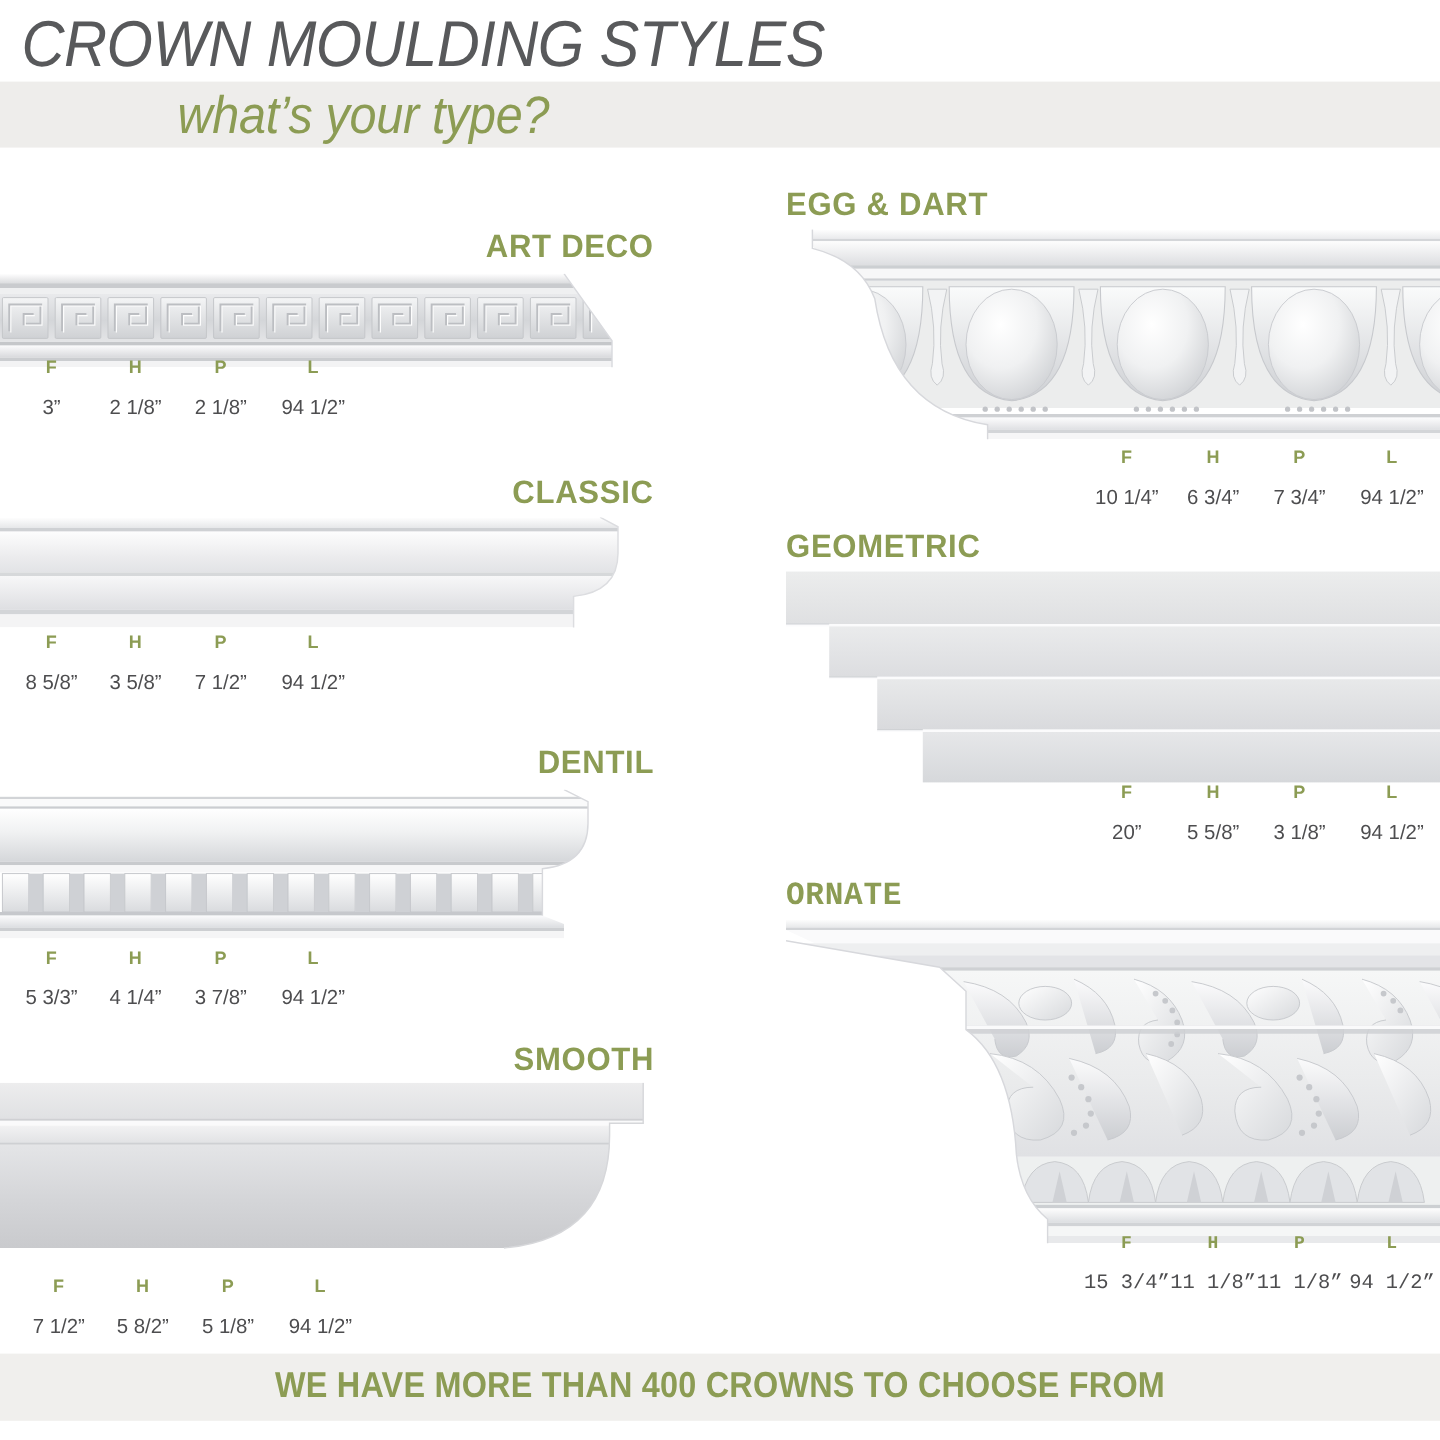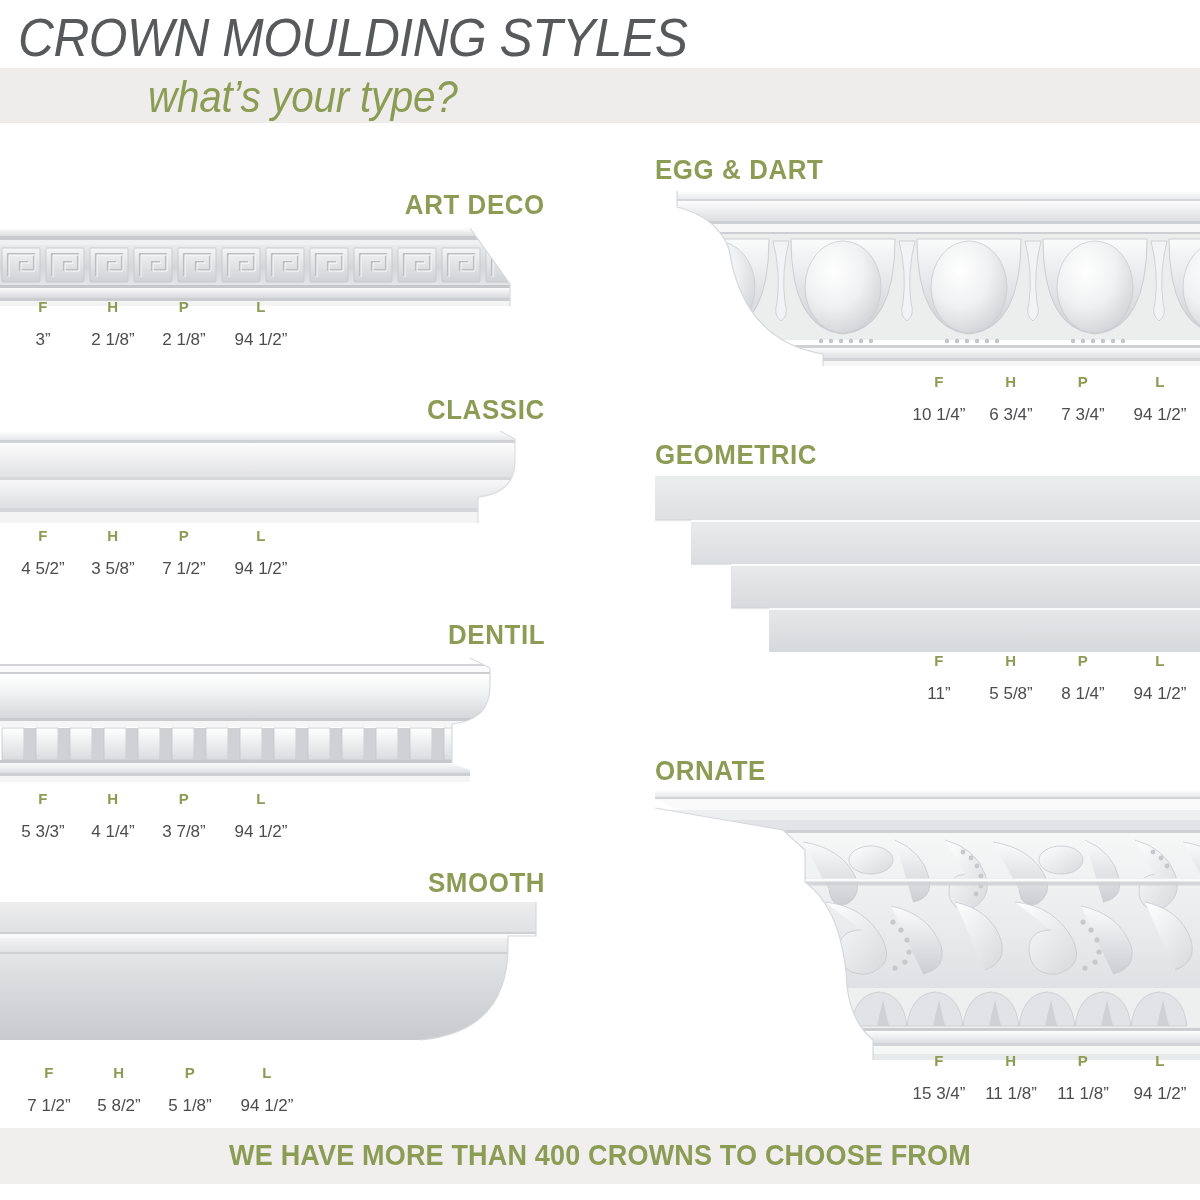--- a/index.html
+++ b/index.html
@@ -200,21 +200,21 @@
           <rect x="0" y="77" width="545" height="4" fill="#d3d5d8"></rect>
           <rect x="0" y="81" width="545" height="11" fill="#f4f4f5"></rect>
         </g>
         <path d="M500,0 L515,8 L515,30 Q515,62 478,66 L478,92" fill="none" stroke="#dcdde0" stroke-width="1.2"></path>
       </svg>
     </div>
 
     <div class="dims" style="left:8px;top:132px;">
       <div class="col" style="width:70px;">
         <span class="k">F</span>
-        <span class="v">4 5/2”</span>
+        <span class="v">8 5/8”</span>
       </div>
       <div class="col" style="width:70px;">
         <span class="k">H</span>
         <span class="v">3 5/8”</span>
       </div>
       <div class="col" style="width:72px;">
         <span class="k">P</span>
         <span class="v">7 1/2”</span>
       </div>
       <div class="col" style="width:82px;">
@@ -501,38 +501,38 @@
         <rect x="76" y="90" width="469" height="42" fill="url(#g3)"></rect>
         <rect x="76" y="132" width="469" height="2" fill="#fbfbfc"></rect>
         <rect x="114" y="134" width="431" height="42" fill="url(#g4)"></rect>
         <path d="M0,44 L36,44 M36,88 L76,88 M76,132 L114,132" stroke="#d0d2d5" stroke-width="1"></path>
       </svg>
     </div>
 
     <div class="dims" style="left:248px;top:212px;">
       <div class="col" style="width:72px;">
         <span class="k">F</span>
-        <span class="v">11”</span>
+        <span class="v">20”</span>
       </div>
       <div class="col" style="width:72px;">
         <span class="k">H</span>
         <span class="v">5 5/8”</span>
       </div>
       <div class="col" style="width:72px;">
         <span class="k">P</span>
-        <span class="v">8 1/4”</span>
+        <span class="v">3 1/8”</span>
       </div>
       <div class="col" style="width:82px;">
         <span class="k">L</span>
         <span class="v">94 1/2”</span>
       </div>
     </div>
   </div>
 
-  <div class="section" style="left:655px;top:756px;width:545px;height:360px;">
+  <div class="section" style="left:655px;top:732px;width:545px;height:360px;font-family:Liberation Mono, monospace;">
     <div class="sect-title left" style="top:0;">ORNATE</div>
 
     <div class="art" style="left:0;top:34px;width:545px;height:280px;">
       <svg width="545" height="280" viewBox="0 0 545 280">
         <defs>
           <linearGradient id="orTop" x1="0" y1="0" x2="0" y2="1">
             <stop offset="0%" stop-color="#ffffff"></stop>
               <stop offset="100%" stop-color="#e7e8ea"></stop>
           </linearGradient>
           <linearGradient id="orField" x1="0" y1="0" x2="0" y2="1">

